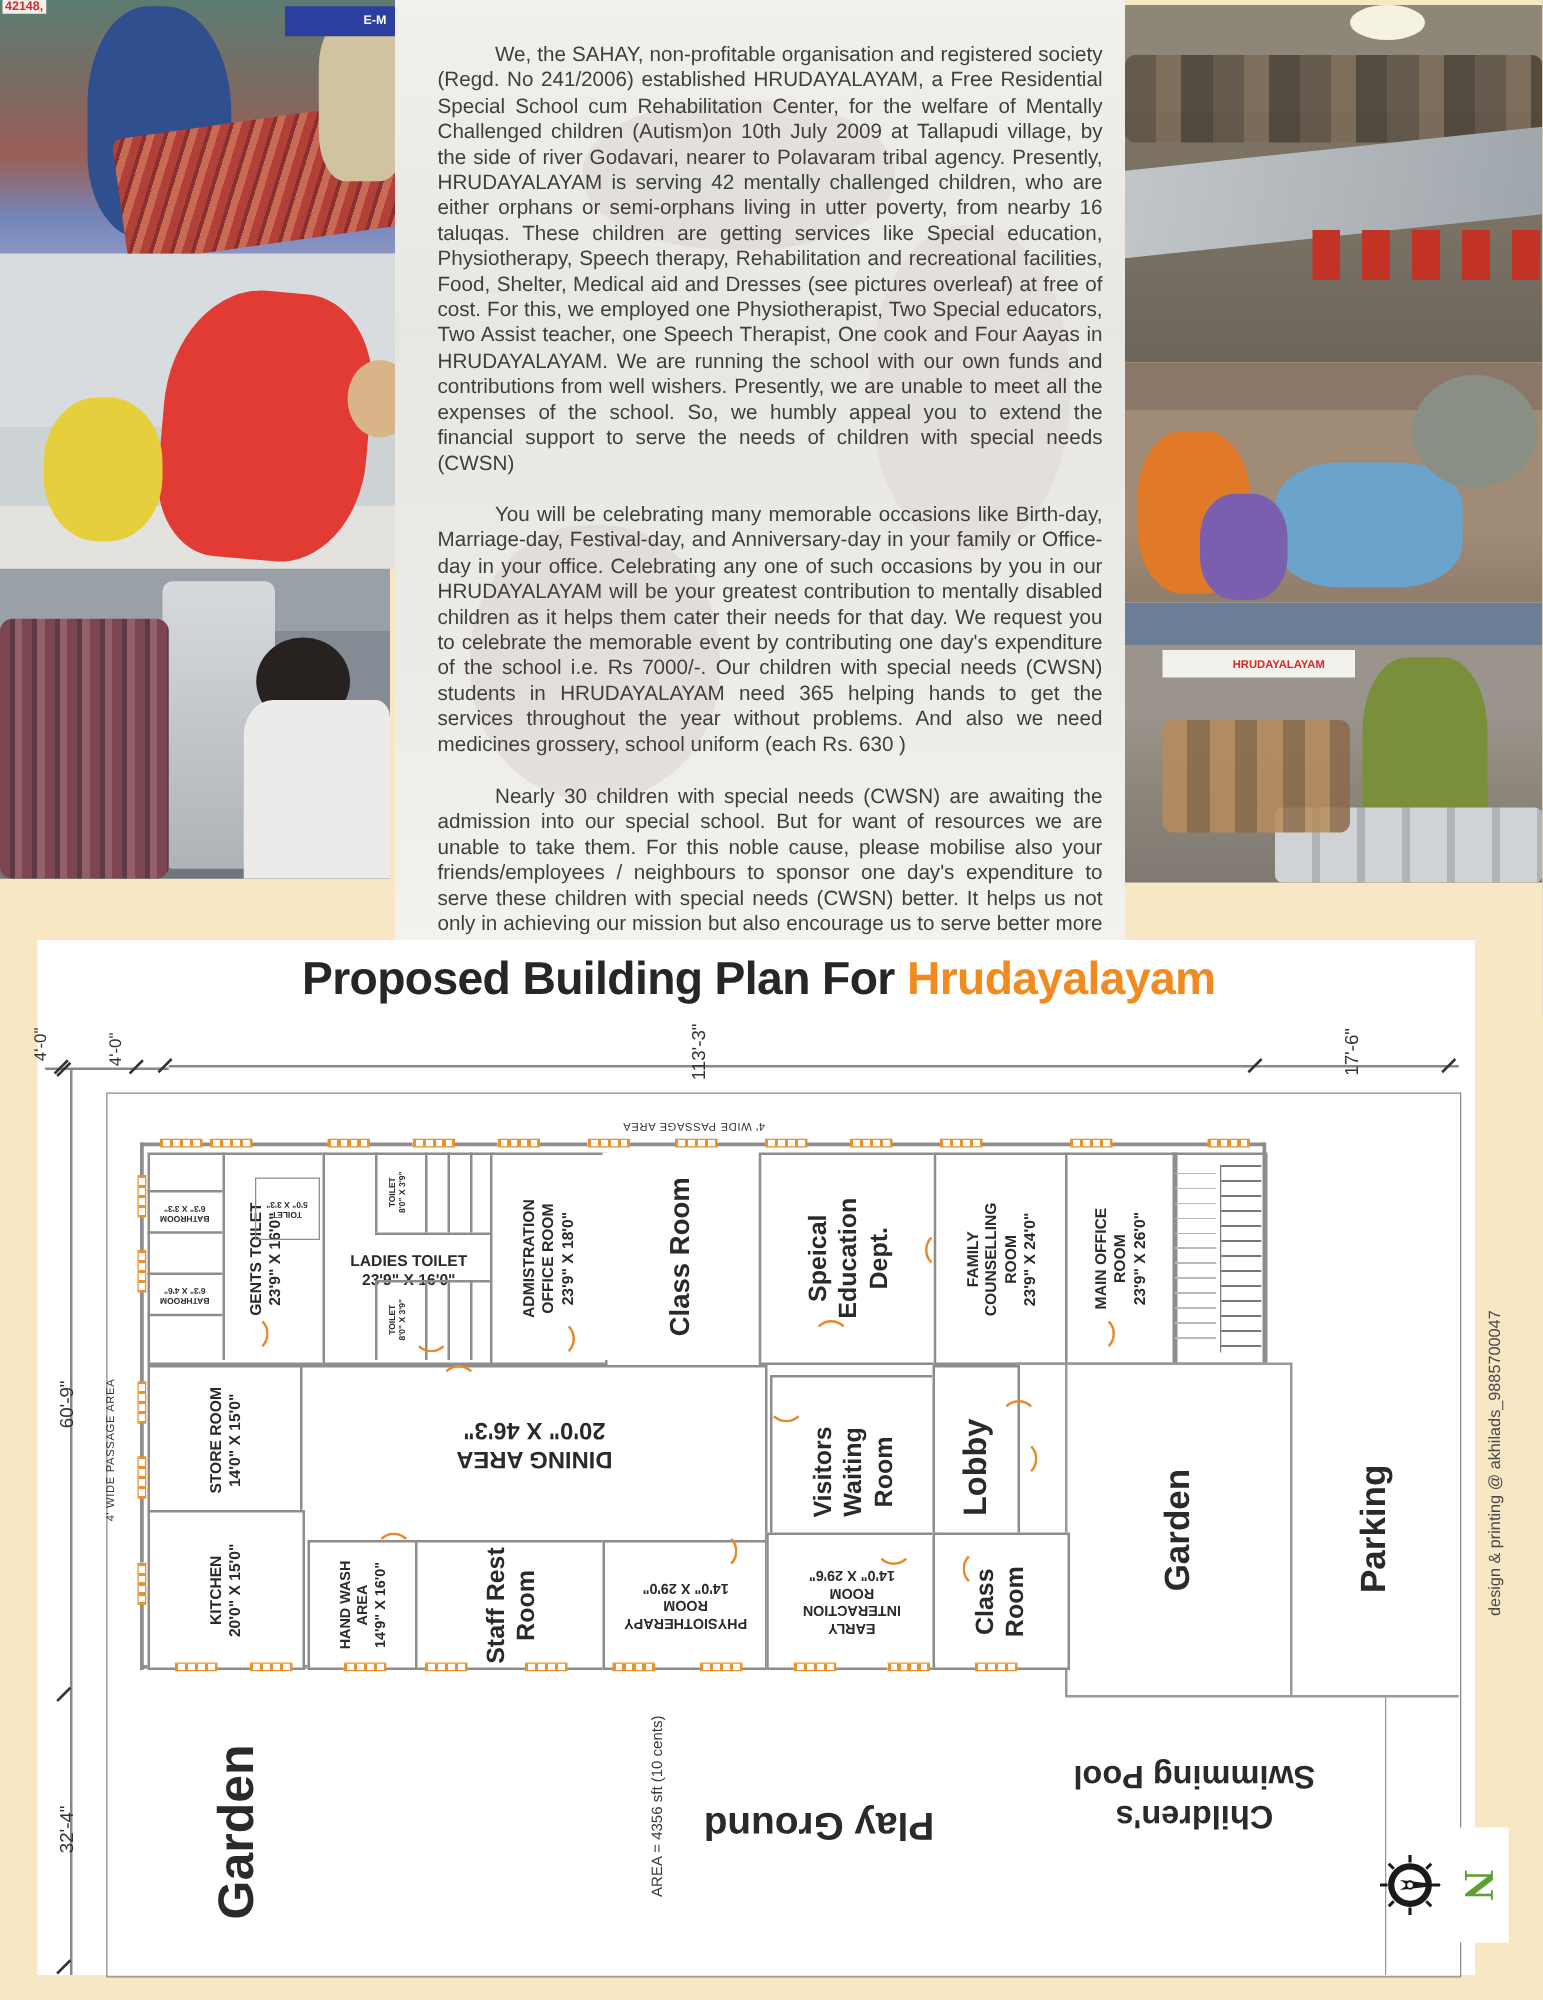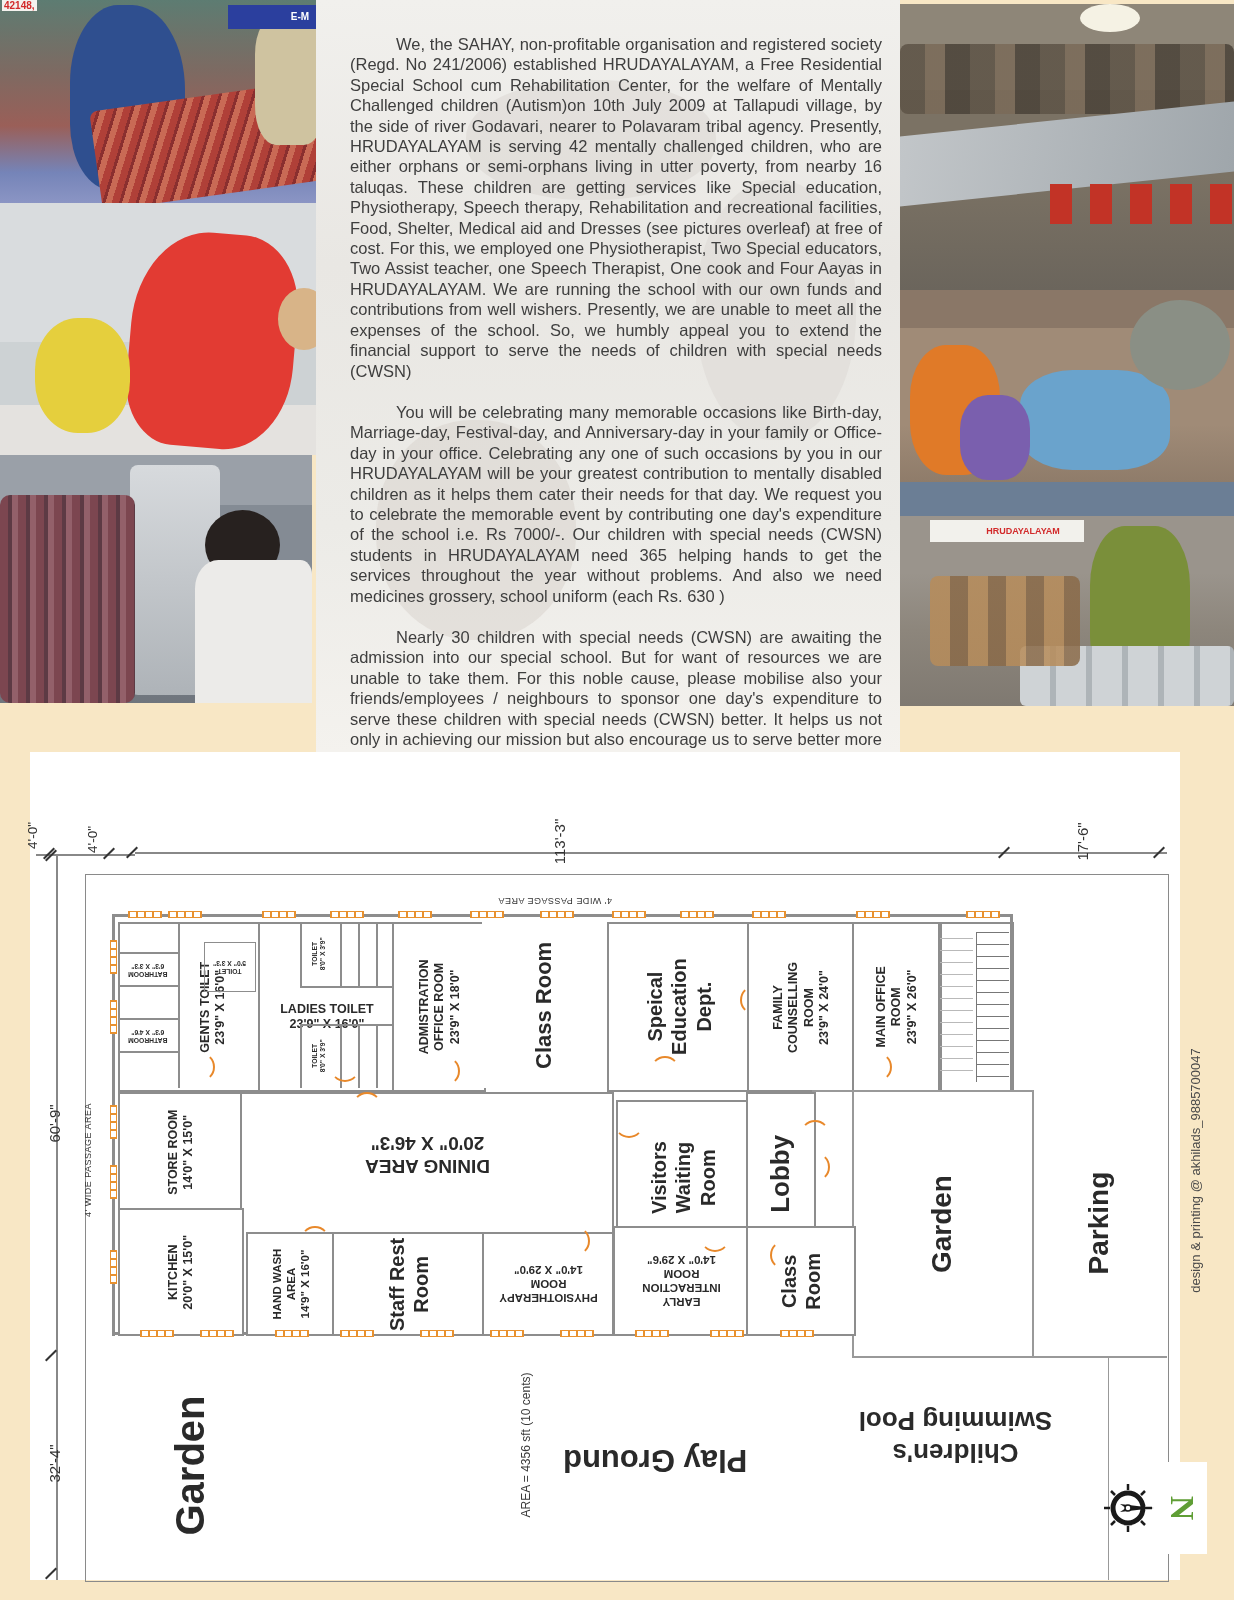--- a/index.html
+++ b/index.html
@@ -100,20 +100,24 @@
 
   <div class="photo" style="left:900px;top:516px;width:334px;height:190px;background:linear-gradient(180deg,#9a948c 0 30%,#8d867c 60%,#7f7971 100%);">
     <div class="ps" style="left:190px;top:10px;width:100px;height:170px;background:#7a8f3a;border-radius:35%;"></div>
     <div class="ps" style="left:120px;top:130px;width:214px;height:60px;background:repeating-linear-gradient(90deg,#cfd3d6 0 30px,#aeb4b8 30px 36px);border-radius:6px;"></div>
     <div class="ps" style="left:30px;top:60px;width:150px;height:90px;background:repeating-linear-gradient(90deg,#b78c5a 0 20px,#8a6a48 20px 38px);opacity:.85;border-radius:8px;"></div>
     <div class="frag" style="left:30px;top:4px;width:122px;height:22px;background:#f2f1ec;color:#d22a2a;font-size:9px;text-align:center;line-height:22px;">HRUDAYALAYAM</div>
   </div>
 
   <div class="plan-panel"></div>
 
+  <div class="plan-title">
+    <span>Proposed Building Plan For</span>
+    <span style="color:#f28b1f;">Hrudayalayam</span>
+  </div>
 
   <div class="dl" style="left:36px;top:854px;width:99px;height:1.5px;"></div>
   <div class="dl" style="left:135px;top:852px;width:875px;height:1.5px;"></div>
   <div class="dl" style="left:1010px;top:852px;width:157px;height:1.5px;"></div>
   <div class="dl" style="left:56px;top:856px;width:1.5px;height:724px;"></div>
   <div class="tick" style="left:48px;top:846px;"></div>
   <div class="tick" style="left:108px;top:846px;"></div>
   <div class="tick" style="left:131px;top:845px;"></div>
   <div class="tick" style="left:1003px;top:845px;"></div>
   <div class="tick" style="left:1158px;top:845px;"></div>

